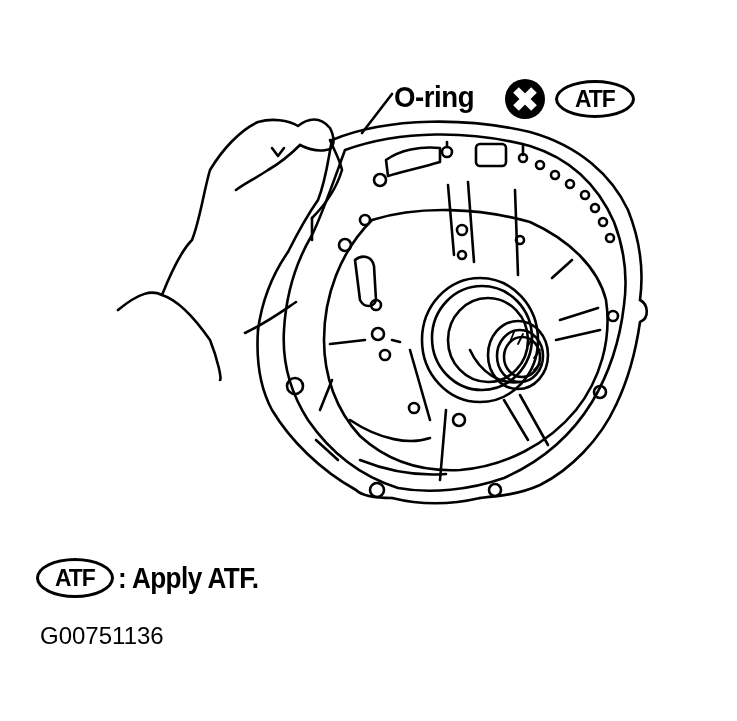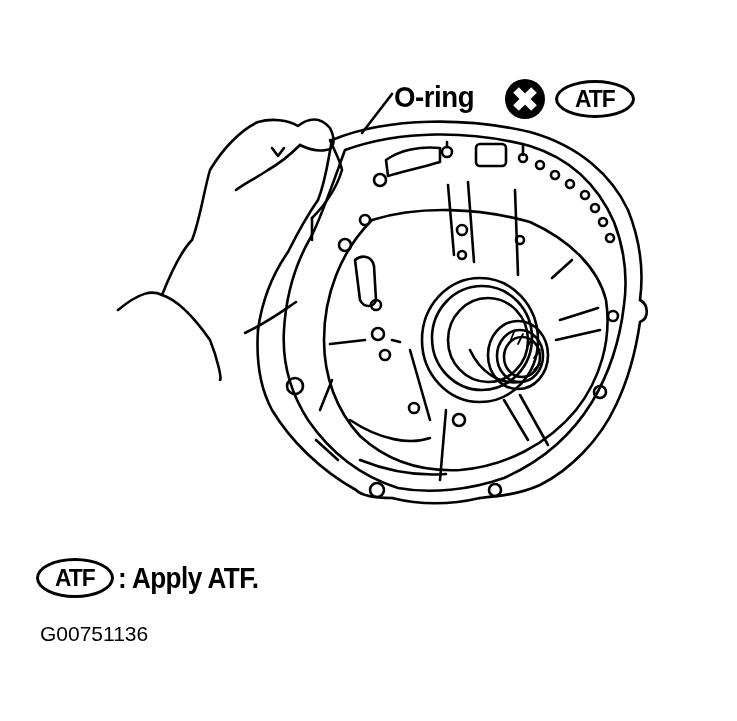--- a/index.html
+++ b/index.html
@@ -50,21 +50,21 @@
       letter-spacing: -0.6px;
       white-space: nowrap;
       transform: scaleX(0.9);
       transform-origin: left center;
       margin-left: 8px;
     }
     .figure-id {
       position: absolute;
       left: 40px;
       top: 622px;
-      font-size: 21px;
+      font-size: 24px;
       letter-spacing: 0px;
     }
     .x-badge {
       width: 40px;
       height: 40px;
       border-radius: 50%;
       background: #000;
       position: relative;
       display: inline-block;
       flex: none;

